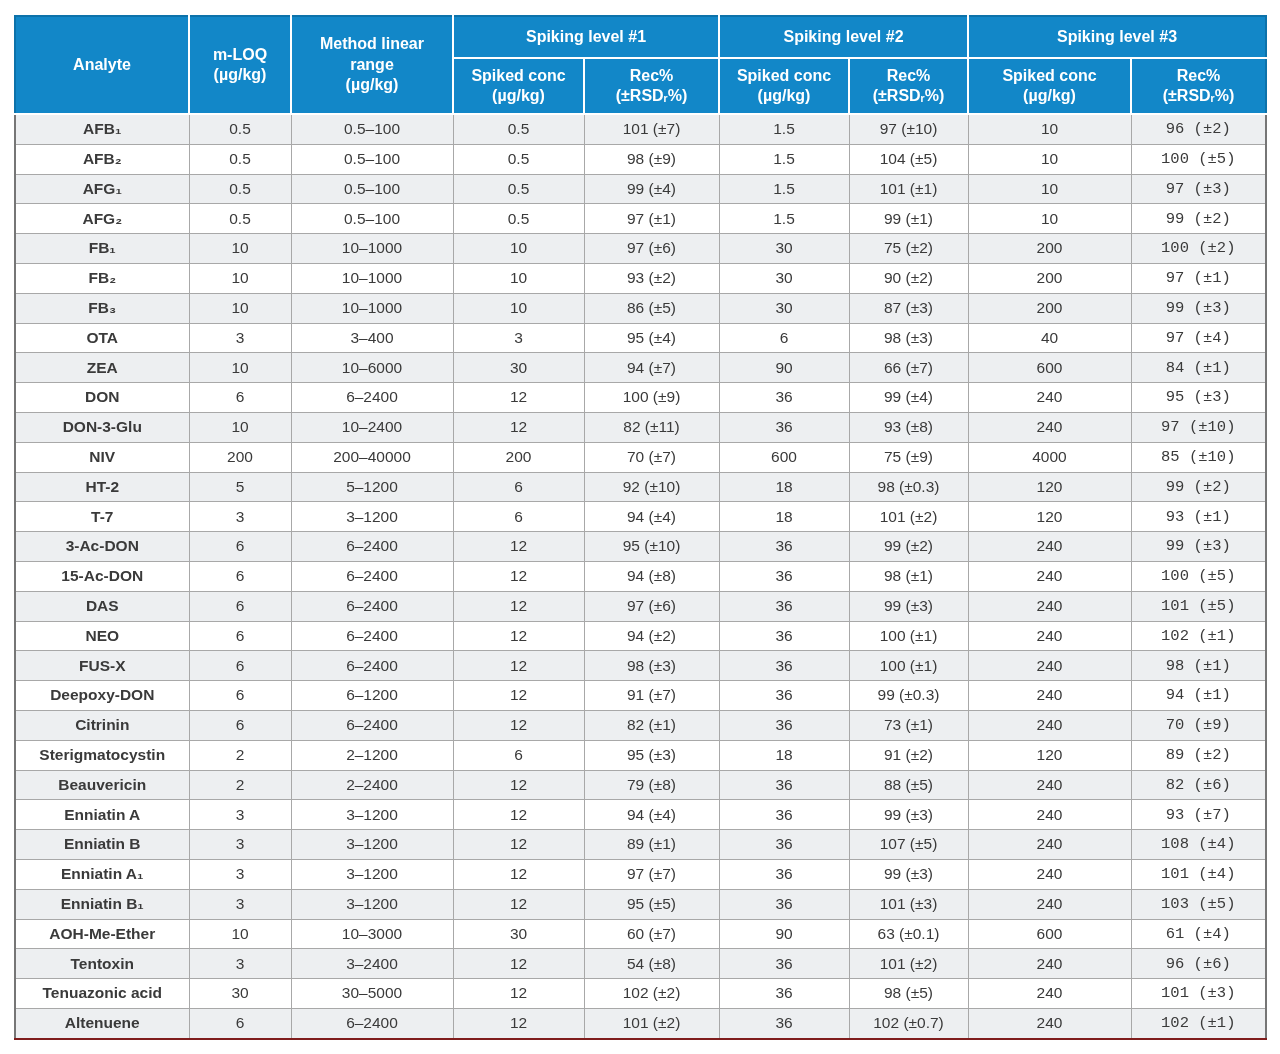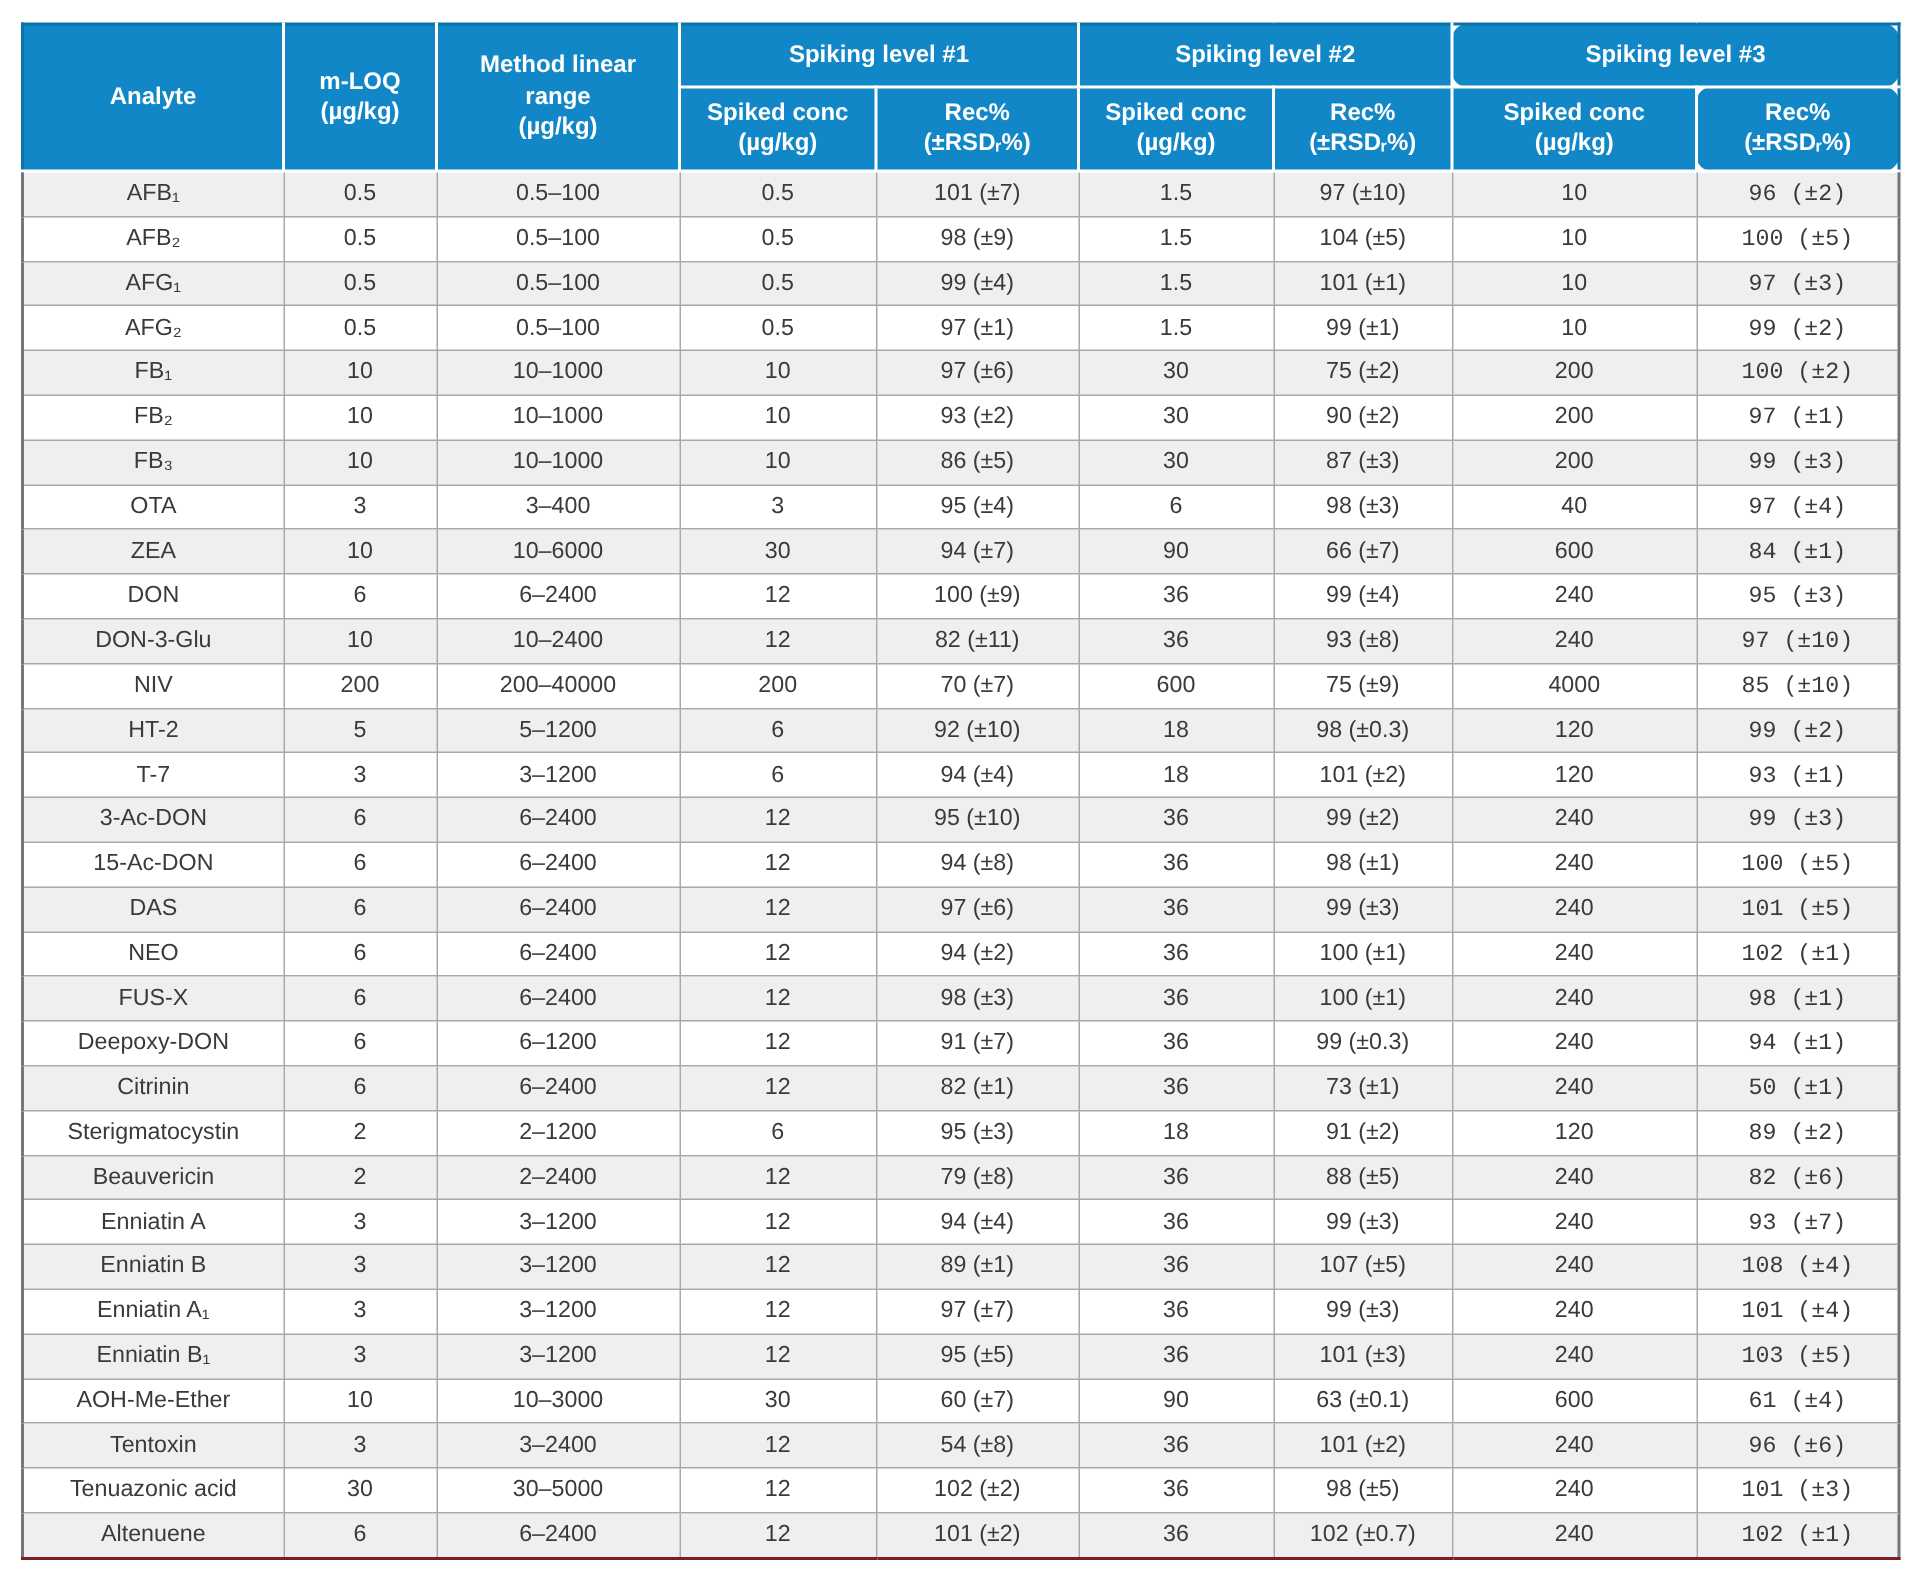--- a/index.html
+++ b/index.html
@@ -29,39 +29,39 @@
     text-align: center;
     vertical-align: middle;
     border: 2px solid #ffffff;
     padding: 2px 2px;
     line-height: 1.28;
   }
   thead tr.h1 th { height: 36px; }
   thead tr.h2 th { height: 50px; }
   thead tr.h1 th { border-top: 2px solid #0d72aa; }
   thead th.edge-l { border-left: 2px solid #0d72aa; }
-  thead th.edge-r { border-right: 2px solid #0d72aa; border-radius: 10px; }
+  thead th.edge-r { border-right: 2px solid #0d72aa; }
   .h-name, .h-unit { display: block; }
   .h-range-wrap { max-width: 120px; margin: 0 auto; }
   
   tbody td {
     height: 28.8px;
     font-size: 15.5px;
     color: #3a3a3a;
     text-align: center;
     vertical-align: middle;
     border: 1px solid #a8a8a8;
     padding: 0 4px;
     line-height: 1.05;
     white-space: nowrap;
     overflow: hidden;
   }
   tbody tr:nth-child(odd)  td { background: #edeff1; }
   tbody tr:nth-child(even) td { background: #ffffff; }
-  tbody td:first-child        { border-left: 2px solid #767676; }
+  tbody td:first-child        { border-left: 2px solid #767676; font-weight: bold; }
   tbody td:last-child         { border-right: 2px solid #767676; font-family: Liberation Mono, monospace; }
   tbody tr:last-child td      { border-bottom: 2px solid #7f1d1d; }
 </style>
 </head>
 <body>
 
 <div class="page">
   <table class="recovery">
     <colgroup>
       <col style="width:174px">
@@ -341,21 +341,21 @@
         </tr>
         <tr>
           <td>Citrinin</td>
           <td>6</td>
           <td>6–2400</td>
           <td>12</td>
           <td>82 (±1)</td>
           <td>36</td>
           <td>73 (±1)</td>
           <td>240</td>
-          <td>50 (±1)</td>
+          <td>70 (±9)</td>
         </tr>
         <tr>
           <td>Sterigmatocystin</td>
           <td>2</td>
           <td>2–1200</td>
           <td>6</td>
           <td>95 (±3)</td>
           <td>18</td>
           <td>91 (±2)</td>
           <td>120</td>

